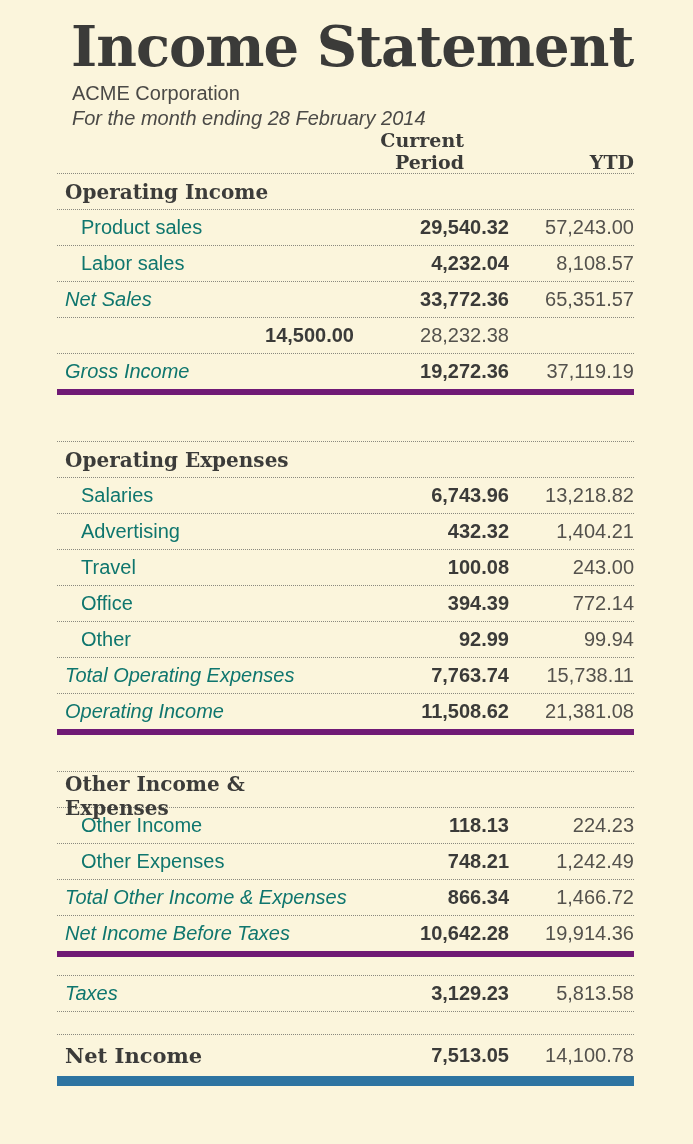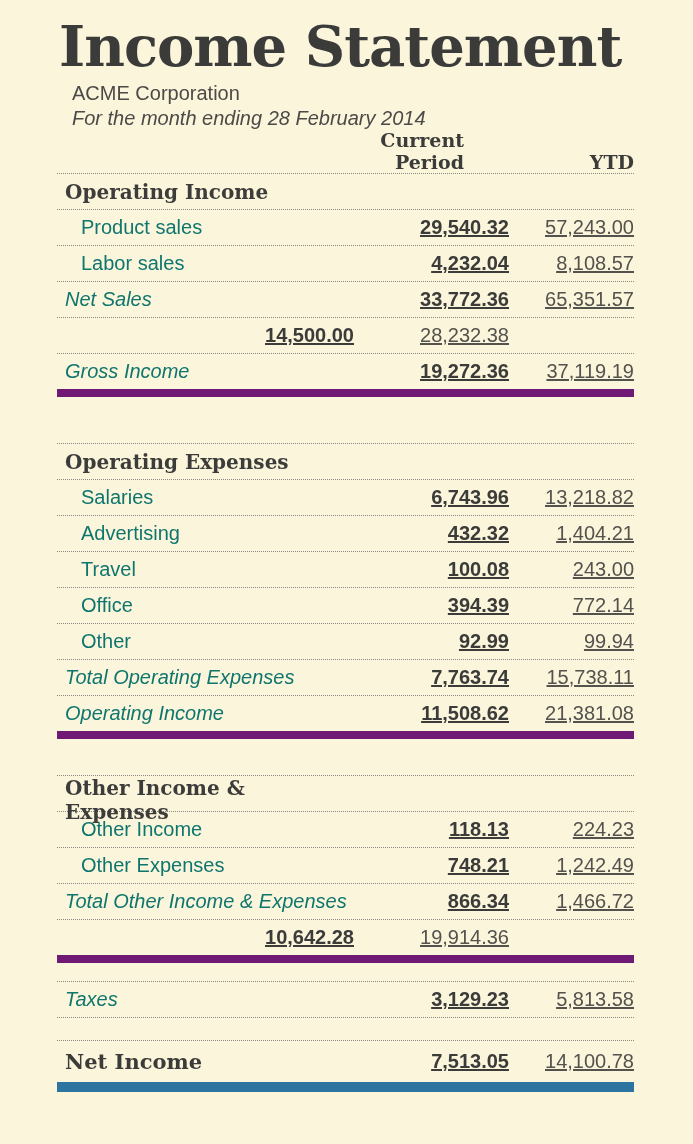--- a/index.html
+++ b/index.html
@@ -12,21 +12,21 @@
   .page { width: 693px; height: 1144px; padding: 14px 58px 0 57px; }
 
   
   .doc-title {
     font-family: "DejaVu Serif", serif;
     font-weight: bold;
     font-size: 56px;
     line-height: 64px;
     letter-spacing: -1px;
     color: #3B3B39;
-    margin-left: 2px;
+    margin-left: 14px;
     white-space: nowrap;
   }
   .company {
     font-size: 20px; line-height: 22px;
     color: #4B4A47; margin-left: 15px; margin-top: 4px;
   }
   .period {
     font-size: 20px; line-height: 22px; font-style: italic;
     color: #4B4A47; margin-left: 15px; margin-top: 3px;
   }
@@ -61,25 +61,25 @@
   .row.subtotal .cell.label { font-style: italic; }
   .row.section-h { font-family: "DejaVu Serif", serif; }
   .row.section-h .cell.label {
     font-weight: bold; font-size: 20px; color: #3C3C3A;
   }
   .row.total { height: 42px; }
   .row.total .cell.label {
     font-family: "DejaVu Serif", serif;
     font-weight: bold; font-size: 21px; color: #3B3B39;
   }
-  .cell.num { text-align: right; text-decoration: underline; }
+  .cell.num { text-align: right; }
   .cell.num.current { font-weight: bold; color: #3B3B39; }
   .cell.num.ytd { color: #54524D; }
 
-  .section.u-blue { border-bottom: 8px solid #701a75; }
+  .section.u-blue { border-bottom: 6px solid #701a75; }
   .section.u-blue-thick { border-bottom: 10px solid #2E74A1; }
   .section.u-dotted { border-bottom: 1px dotted #8A897F; }
 
   .section-0 { margin-bottom: 46px; }
   .section-1 { margin-bottom: 36px; }
   .section-2 { margin-bottom: 18px; }
   .section-3 { margin-bottom: 22px; }
 </style>
 </head>
 <body>
@@ -184,20 +184,21 @@
             <div class="cell label">Other Expenses</div>
             <div class="cell num current">748.21</div>
             <div class="cell num ytd">1,242.49</div>
           </div>
           <div class="row subtotal">
             <div class="cell label">Total Other Income &amp; Expenses</div>
             <div class="cell num current">866.34</div>
             <div class="cell num ytd">1,466.72</div>
           </div>
           <div class="row subtotal">
+            <div class="cell label">Net Income Before Taxes</div>
             <div class="cell num current">10,642.28</div>
             <div class="cell num ytd">19,914.36</div>
           </div>
         </div>
         <div class="section u-dotted section-3">
           <div class="row subtotal">
             <div class="cell label">Taxes</div>
             <div class="cell num current">3,129.23</div>
             <div class="cell num ytd">5,813.58</div>
           </div>

